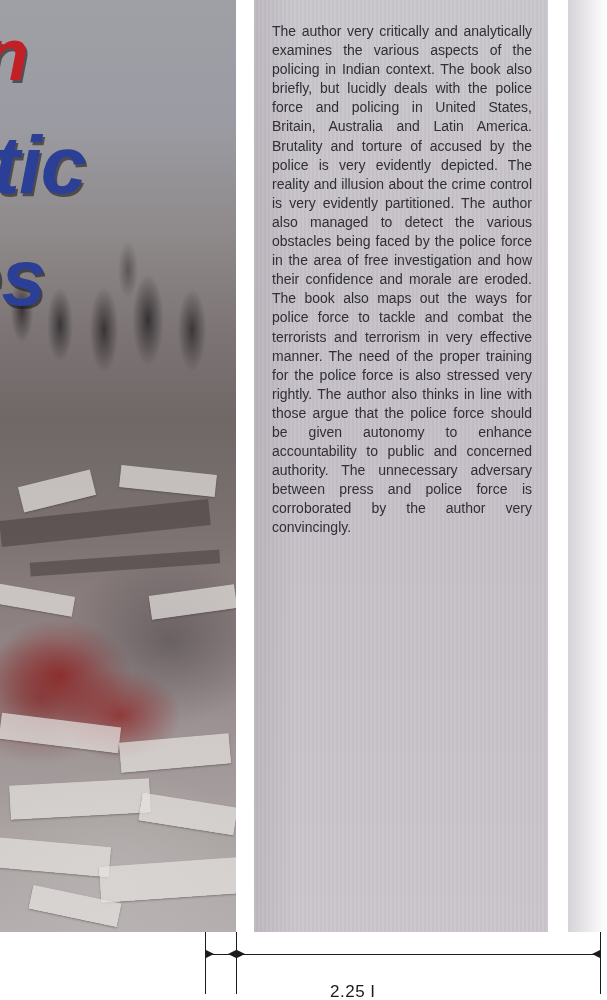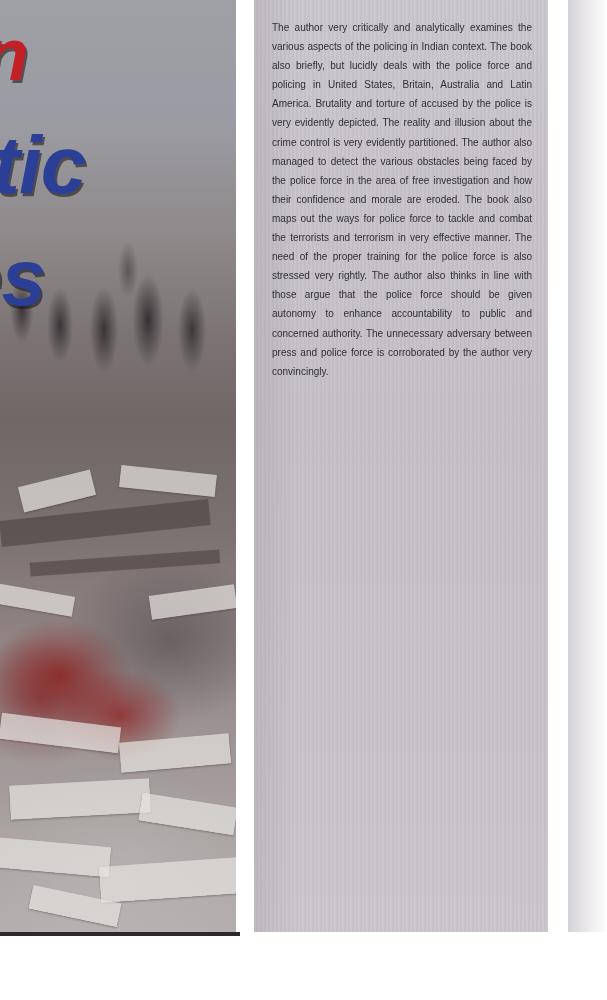--- a/index.html
+++ b/index.html
@@ -148,21 +148,21 @@
       rgba(255,255,255,0.05) 0px,
       rgba(255,255,255,0.05) 2px,
       rgba(140,130,140,0.05) 2px,
       rgba(140,130,140,0.05) 4px);
     pointer-events: none;
   }
   #blurb-text {
     position: absolute;
     left: 18px; top: 8px;
     width: 260px;
-    font-size: 10px;
+    font-size: 14px;
     line-height: 19.1px;
     color: #2f2f35;
     text-align: justify;
     font-family: "Liberation Sans", sans-serif;
   }
 
   
   #right-sliver {
     position: absolute;
     left: 568px; top: 0;
@@ -251,14 +251,29 @@
   <div id="cover-bottom-rule"></div>
   <div id="panel-gap"></div>
 
   <div id="blurb-panel">
     <div id="blurb-noise"></div>
     <p id="blurb-text">The author very critically and analytically examines the various aspects of the policing in Indian context. The book also briefly, but lucidly deals with the police force and policing in United  States, Britain, Australia and Latin America. Brutality and torture of accused by the police is very evidently depicted. The  reality and illusion about the crime control is very evidently partitioned. The author also managed to detect the various obstacles being faced by the police force in the area of free investigation and how their confidence and morale are eroded. The book also maps out the ways for police force to tackle and combat the terrorists and terrorism in very effective manner. The need of the proper training for the police force is also stressed  very rightly. The author also thinks in line with those argue that the police force should be given autonomy to enhance accountability to public and concerned authority. The unnecessary adversary between press and police force is corroborated by the author very convincingly.</p>
   </div>
 
   <div id="right-sliver"></div>
 
+  <div id="measure-area">
+    <div class="ext-line" style="left:205px; top:0px; height:62px;"></div>
+    <div class="ext-line" style="left:236px; top:0px; height:62px;"></div>
+    <div class="ext-line" style="left:600px; top:0px; height:62px;"></div>
+
+    <div class="dim-line" style="left:205px; top:22px; width:31px;"></div>
+    <div class="arrow arrow-right" style="left:206px; top:18px;"></div>
+    <div class="arrow arrow-left" style="left:228px; top:18px;"></div>
+
+    <div class="dim-line" style="left:236px; top:22px; width:364px;"></div>
+    <div class="arrow arrow-right" style="left:237px; top:18px;"></div>
+    <div class="arrow arrow-left" style="left:592px; top:18px;"></div>
+
+    <div id="dim-label">2.25 I</div>
+  </div>
 
 </div>
 
 </body></html>

